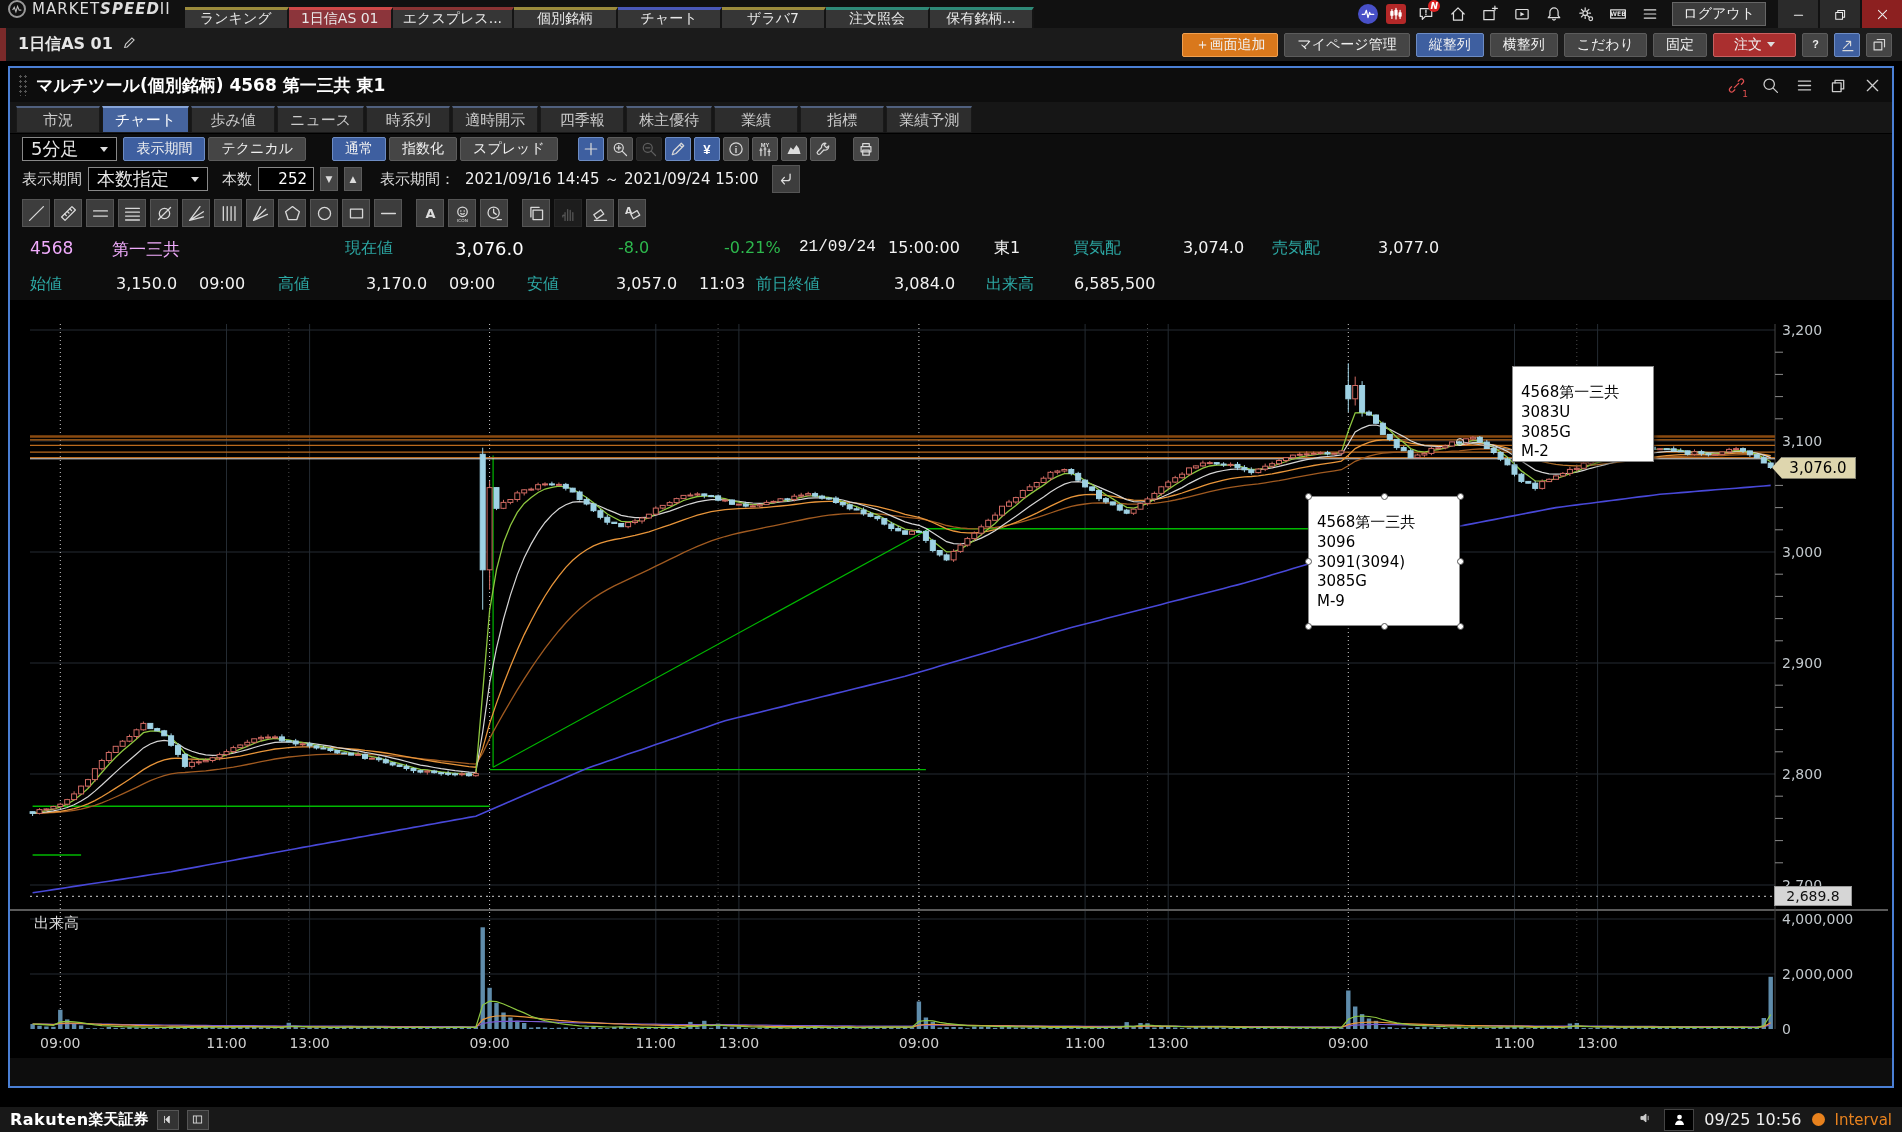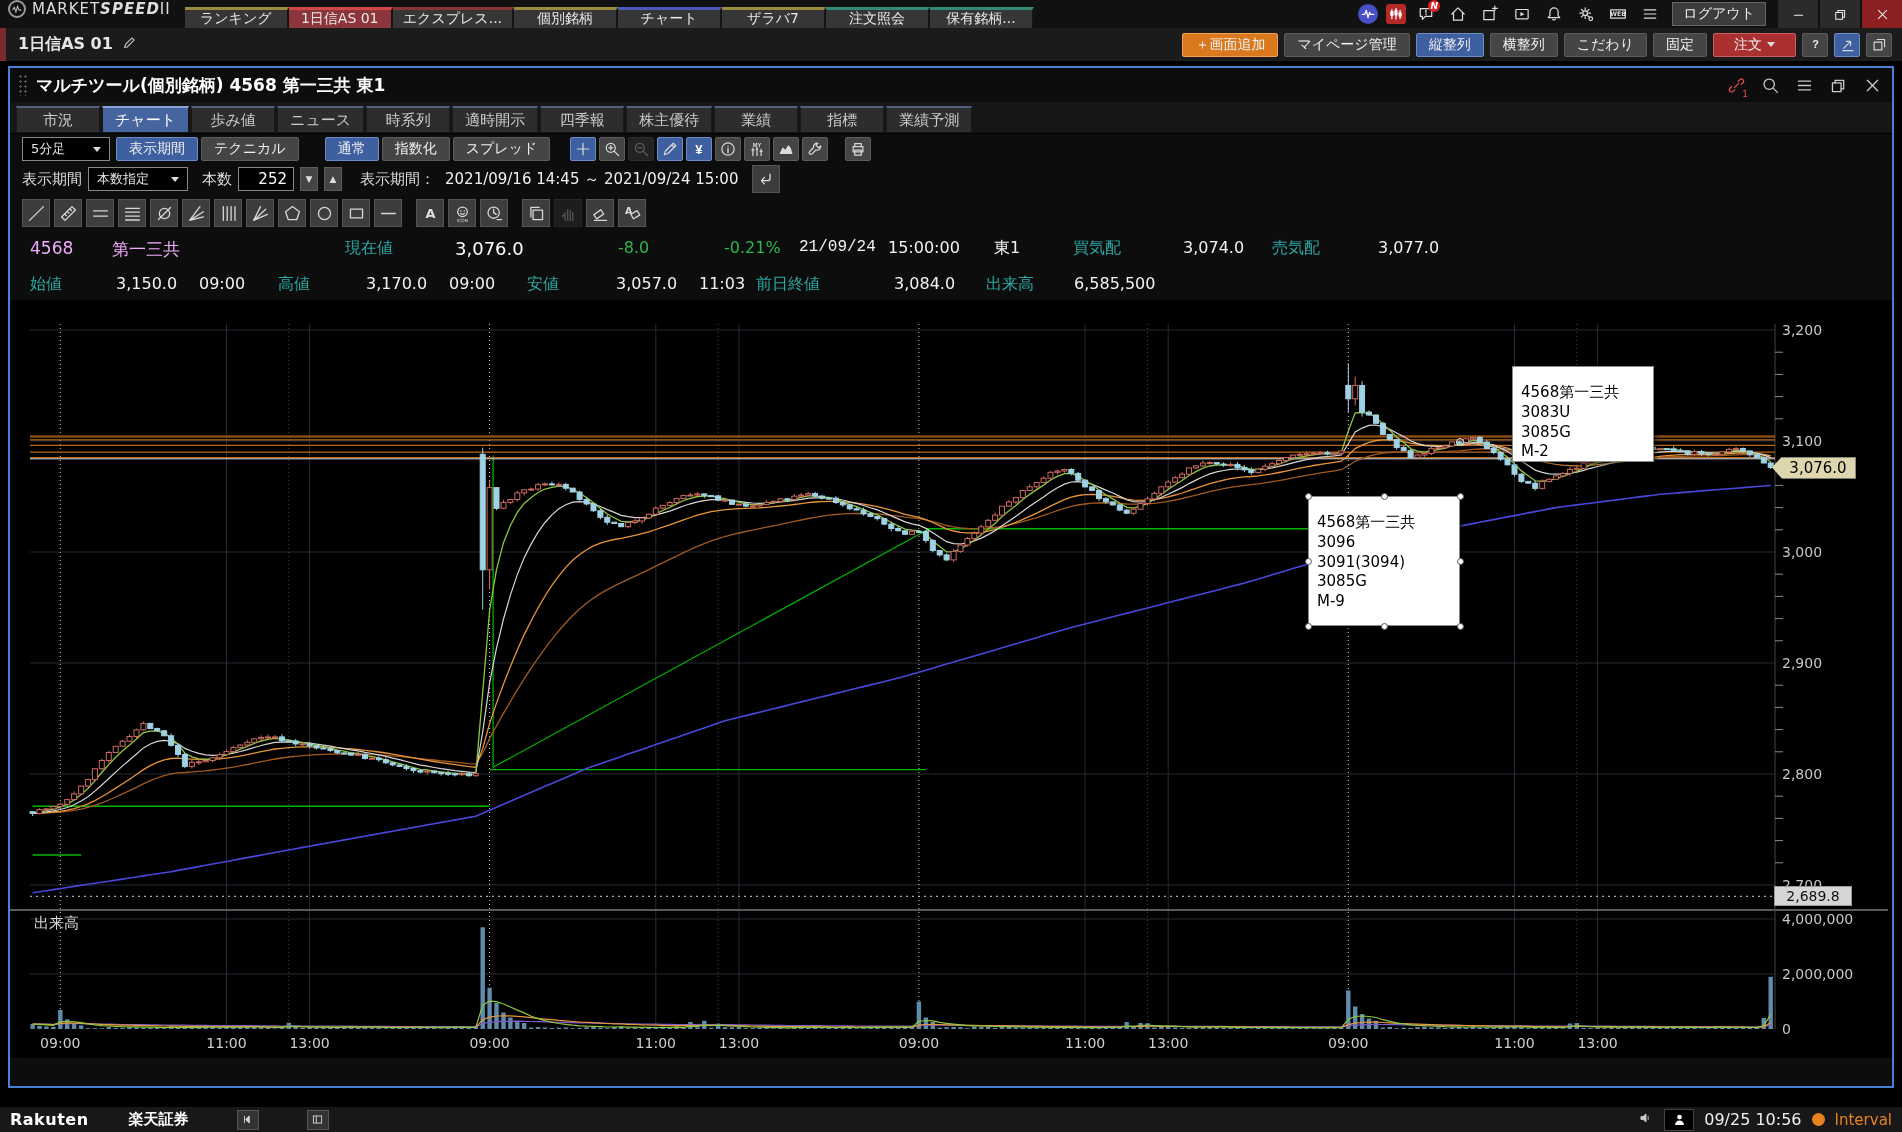--- a/index.html
+++ b/index.html
@@ -47,21 +47,21 @@
   .title-icons { margin-left:auto; display:flex; align-items:center; gap:10px; }
   .ti { position:relative; width:24px; height:24px; display:flex; align-items:center; justify-content:center; cursor:pointer; }
   .ti.red svg { stroke:#e05050; }
   .ti .sub { position:absolute; bottom:-2px; right:0px; font-size:9px; color:#e05050; }
   .wtabs { display:flex; align-items:flex-end; height:32px; background:#161616; padding-left:6px; border-bottom:1px solid #000; }
   .wtab { min-width:84px; height:27px; display:flex; align-items:center; justify-content:center; font-size:15px; color:#ccc;
     background:#2d2d2d; border:1px solid #191919; border-top:2px solid #50607e; margin-right:2px; padding:0 12px; cursor:pointer; }
   .wtab.active { background:#46649e; color:#fff; border-top-color:#86a4d8; }
   .tbrow { display:flex; align-items:center; gap:6px; padding:3px 0 3px 12px; height:30px; }
   .sel { display:flex; align-items:center; justify-content:space-between; background:#000; border:1px solid #888;
-    height:24px; padding:0 8px; font-size:13px; min-width:88px; cursor:pointer; gap:22px; }
+    height:24px; padding:0 8px; font-size:18px; min-width:88px; cursor:pointer; gap:22px; }
   .grp { display:flex; gap:3px; }
   .lblw { font-size:15px; color:#ddd; }
   .cnt { background:#000; border:1px solid #888; color:#fff; width:56px; height:24px; text-align:right;
     font-size:15px; padding-right:6px; font-family:inherit; }
   .spin { width:18px; height:24px; background:#444; border:1px solid #5c5c5c; display:flex; align-items:center;
     justify-content:center; font-size:9px; color:#ddd; cursor:pointer; }
   .range { font-size:15px; color:#f0f0f0; margin-left:4px;text-align:center; }
   .tools { display:flex; gap:4px; padding:5px 0 5px 12px; height:38px; align-items:center; }
   .tool { width:28px; height:28px; background:#3d3d3d; border:1px solid #555; display:flex; align-items:center;
     justify-content:center; cursor:pointer; }
@@ -81,21 +81,21 @@
   .ptag { position:absolute; height:22px; display:flex; align-items:center; justify-content:center;
     font-size:15px; color:#000; background:#ded6ae; border:1px solid #8a8a7a;
     clip-path:polygon(10px 0, 100% 0, 100% 100%, 10px 100%, 0 50%); padding-left:8px; width:84px; }
   .ltag { position:absolute; height:20px; width:78px; display:flex; align-items:center; justify-content:center;
     font-size:14px; color:#111; background:#d6d6d6; border:1px solid #999; }
   .tip { position:absolute; background:#fff; border:1px solid #8a8a8a; color:#000; font-size:15px;
     line-height:1.32; padding:16px 8px; box-shadow:2px 2px 4px rgba(0,0,0,.6); cursor:move; }
   .handle { position:absolute; width:7px; height:7px; border-radius:50%; background:#fff; border:1px solid #555; }
   
   .statusbar { position:absolute; left:0; bottom:0; width:100%; height:26px; background:#181818;
-    display:flex; align-items:center; padding:0 10px; border-top:1px solid #000;gap:40px; }
+    display:flex; align-items:center; padding:0 10px; border-top:1px solid #000; }
   .sb-brand { font-size:16px; font-weight:bold; color:#fff; letter-spacing:.5px; }
   .sb-brand2 { font-size:15px; font-weight:bold; color:#fff; }
   .sb-ico { width:22px; height:20px; background:#333; border:1px solid #555; margin-left:8px;
     display:flex; align-items:center; justify-content:center; cursor:pointer; }
   .sb-right { margin-left:auto; display:flex; align-items:center; gap:10px; }
   .sb-time { font-size:16px; color:#f0f0f0; }
   .dot { width:13px; height:13px; border-radius:50%; background:#e8821e; }
   .sb-int { font-size:15px; color:#e8821e; }
   .personbox { width:30px; height:22px; background:#000; border:1px solid #444; display:flex; align-items:center; justify-content:center; }
 </style>

